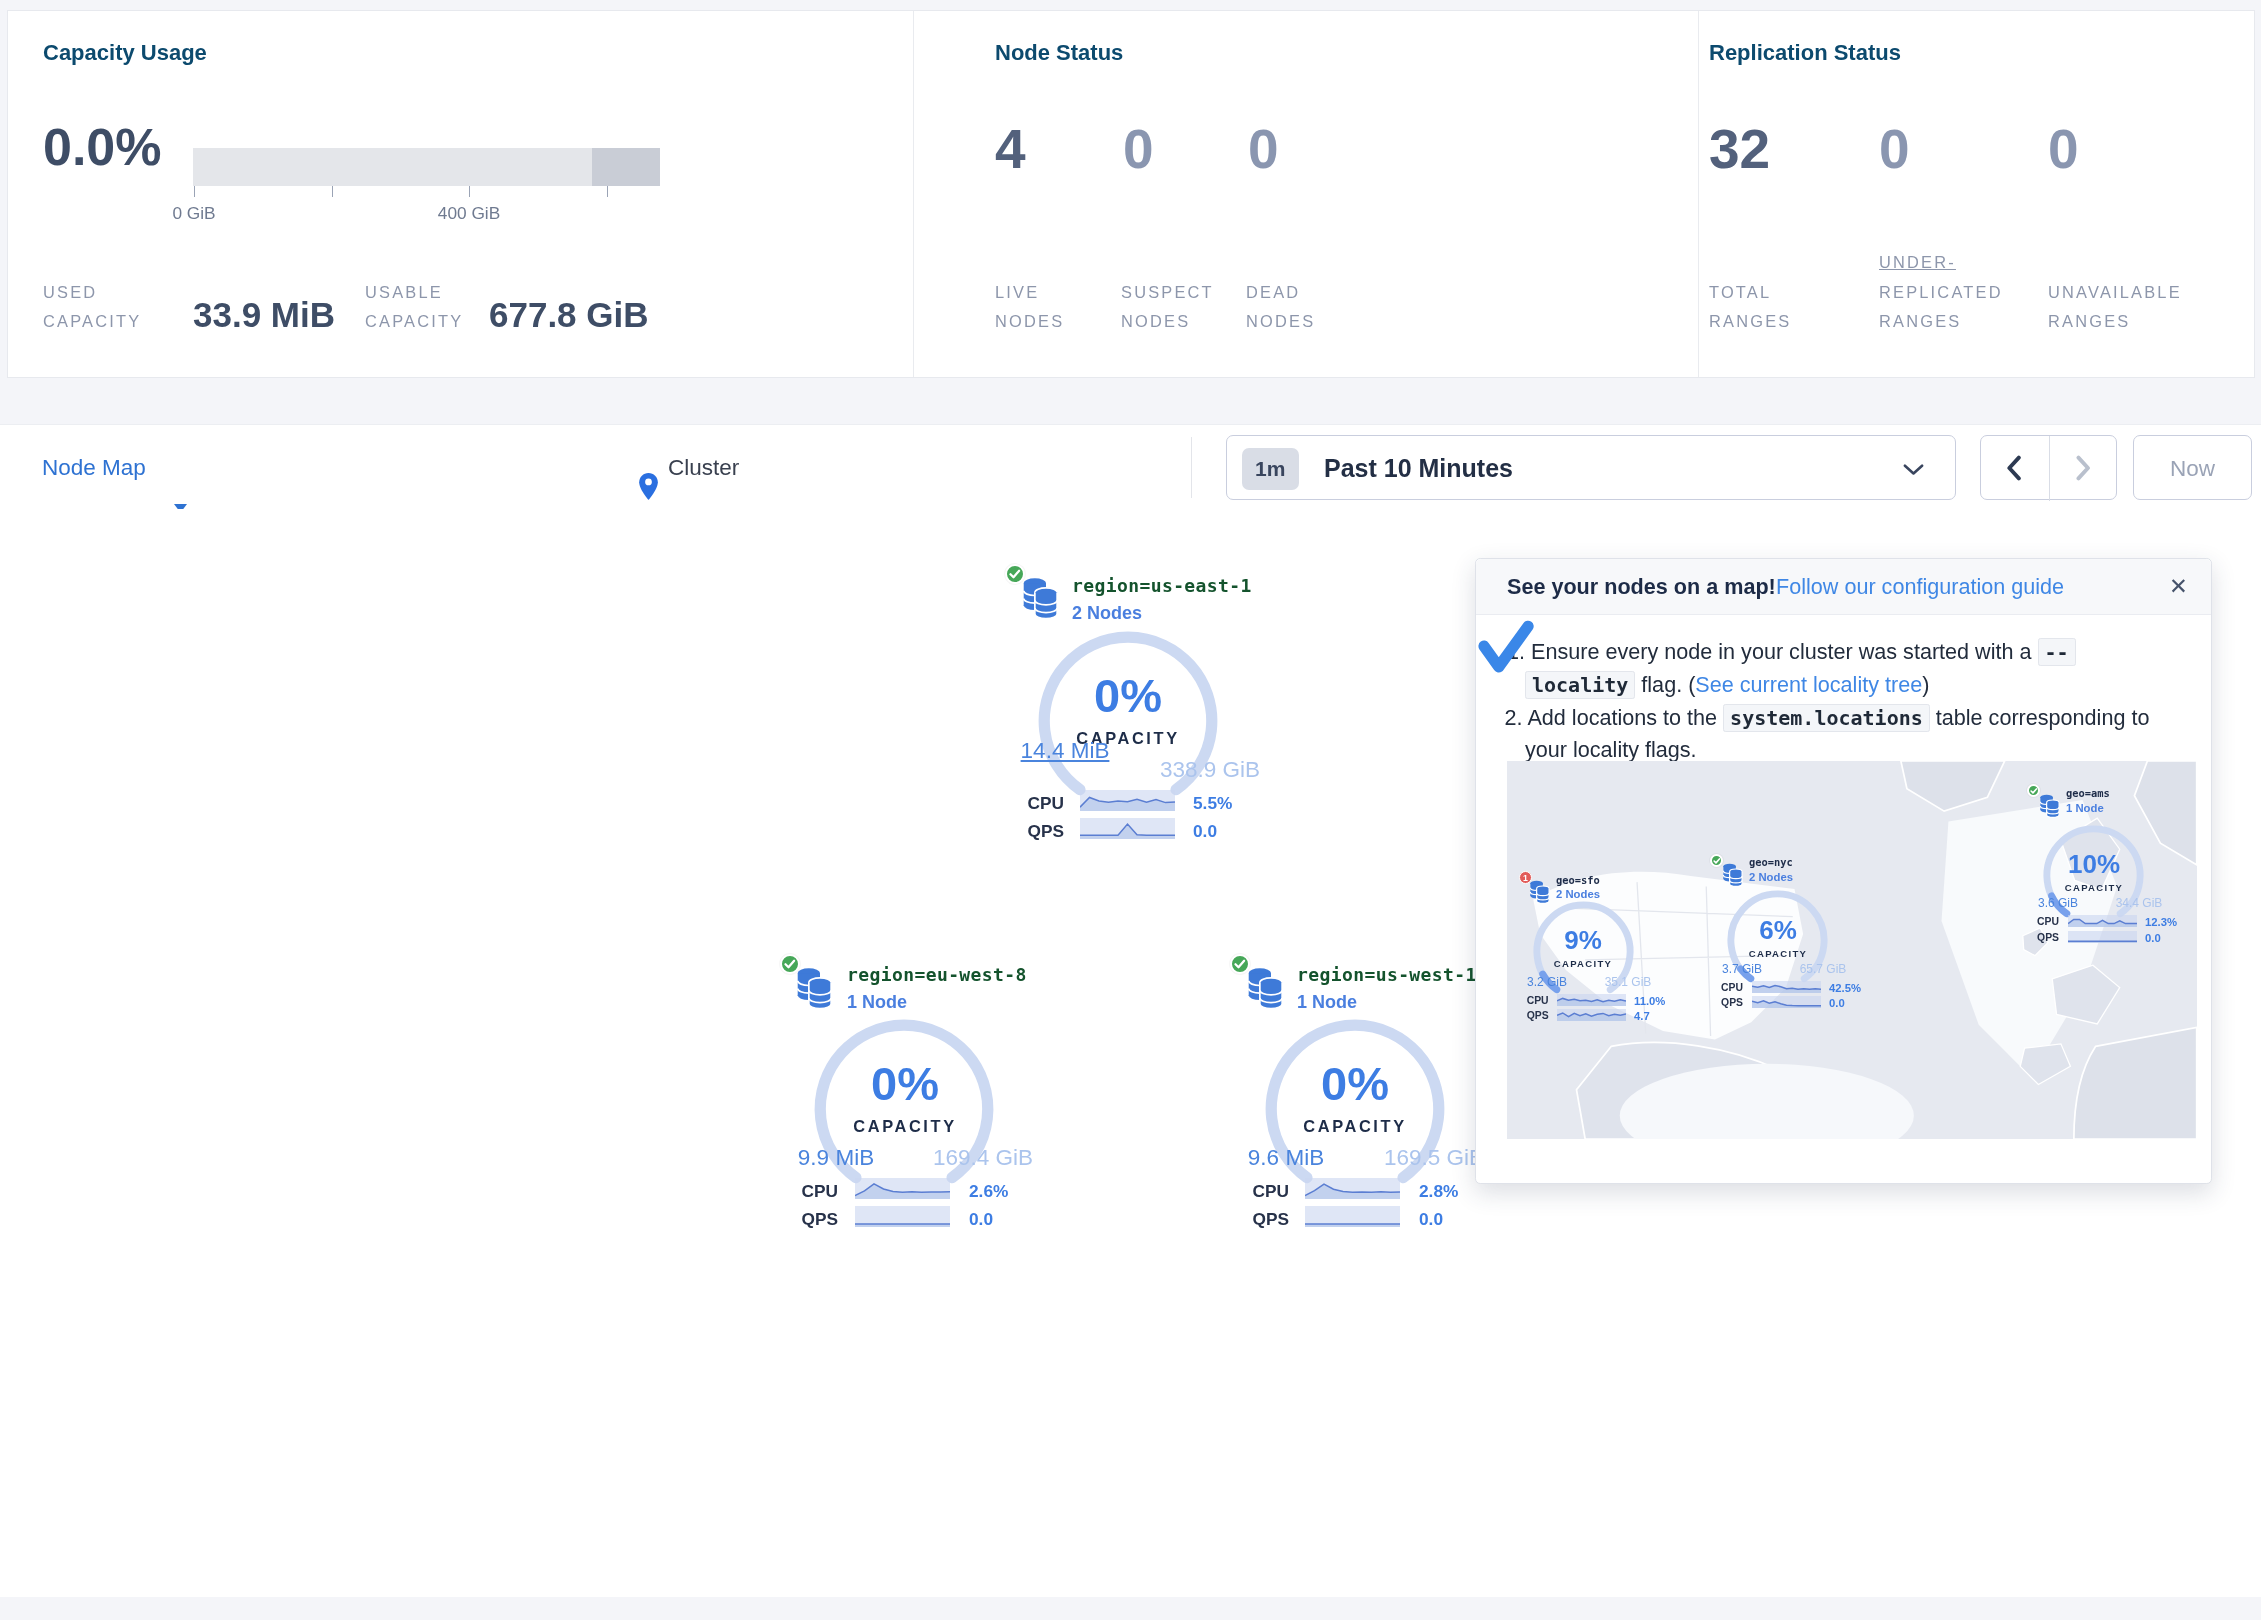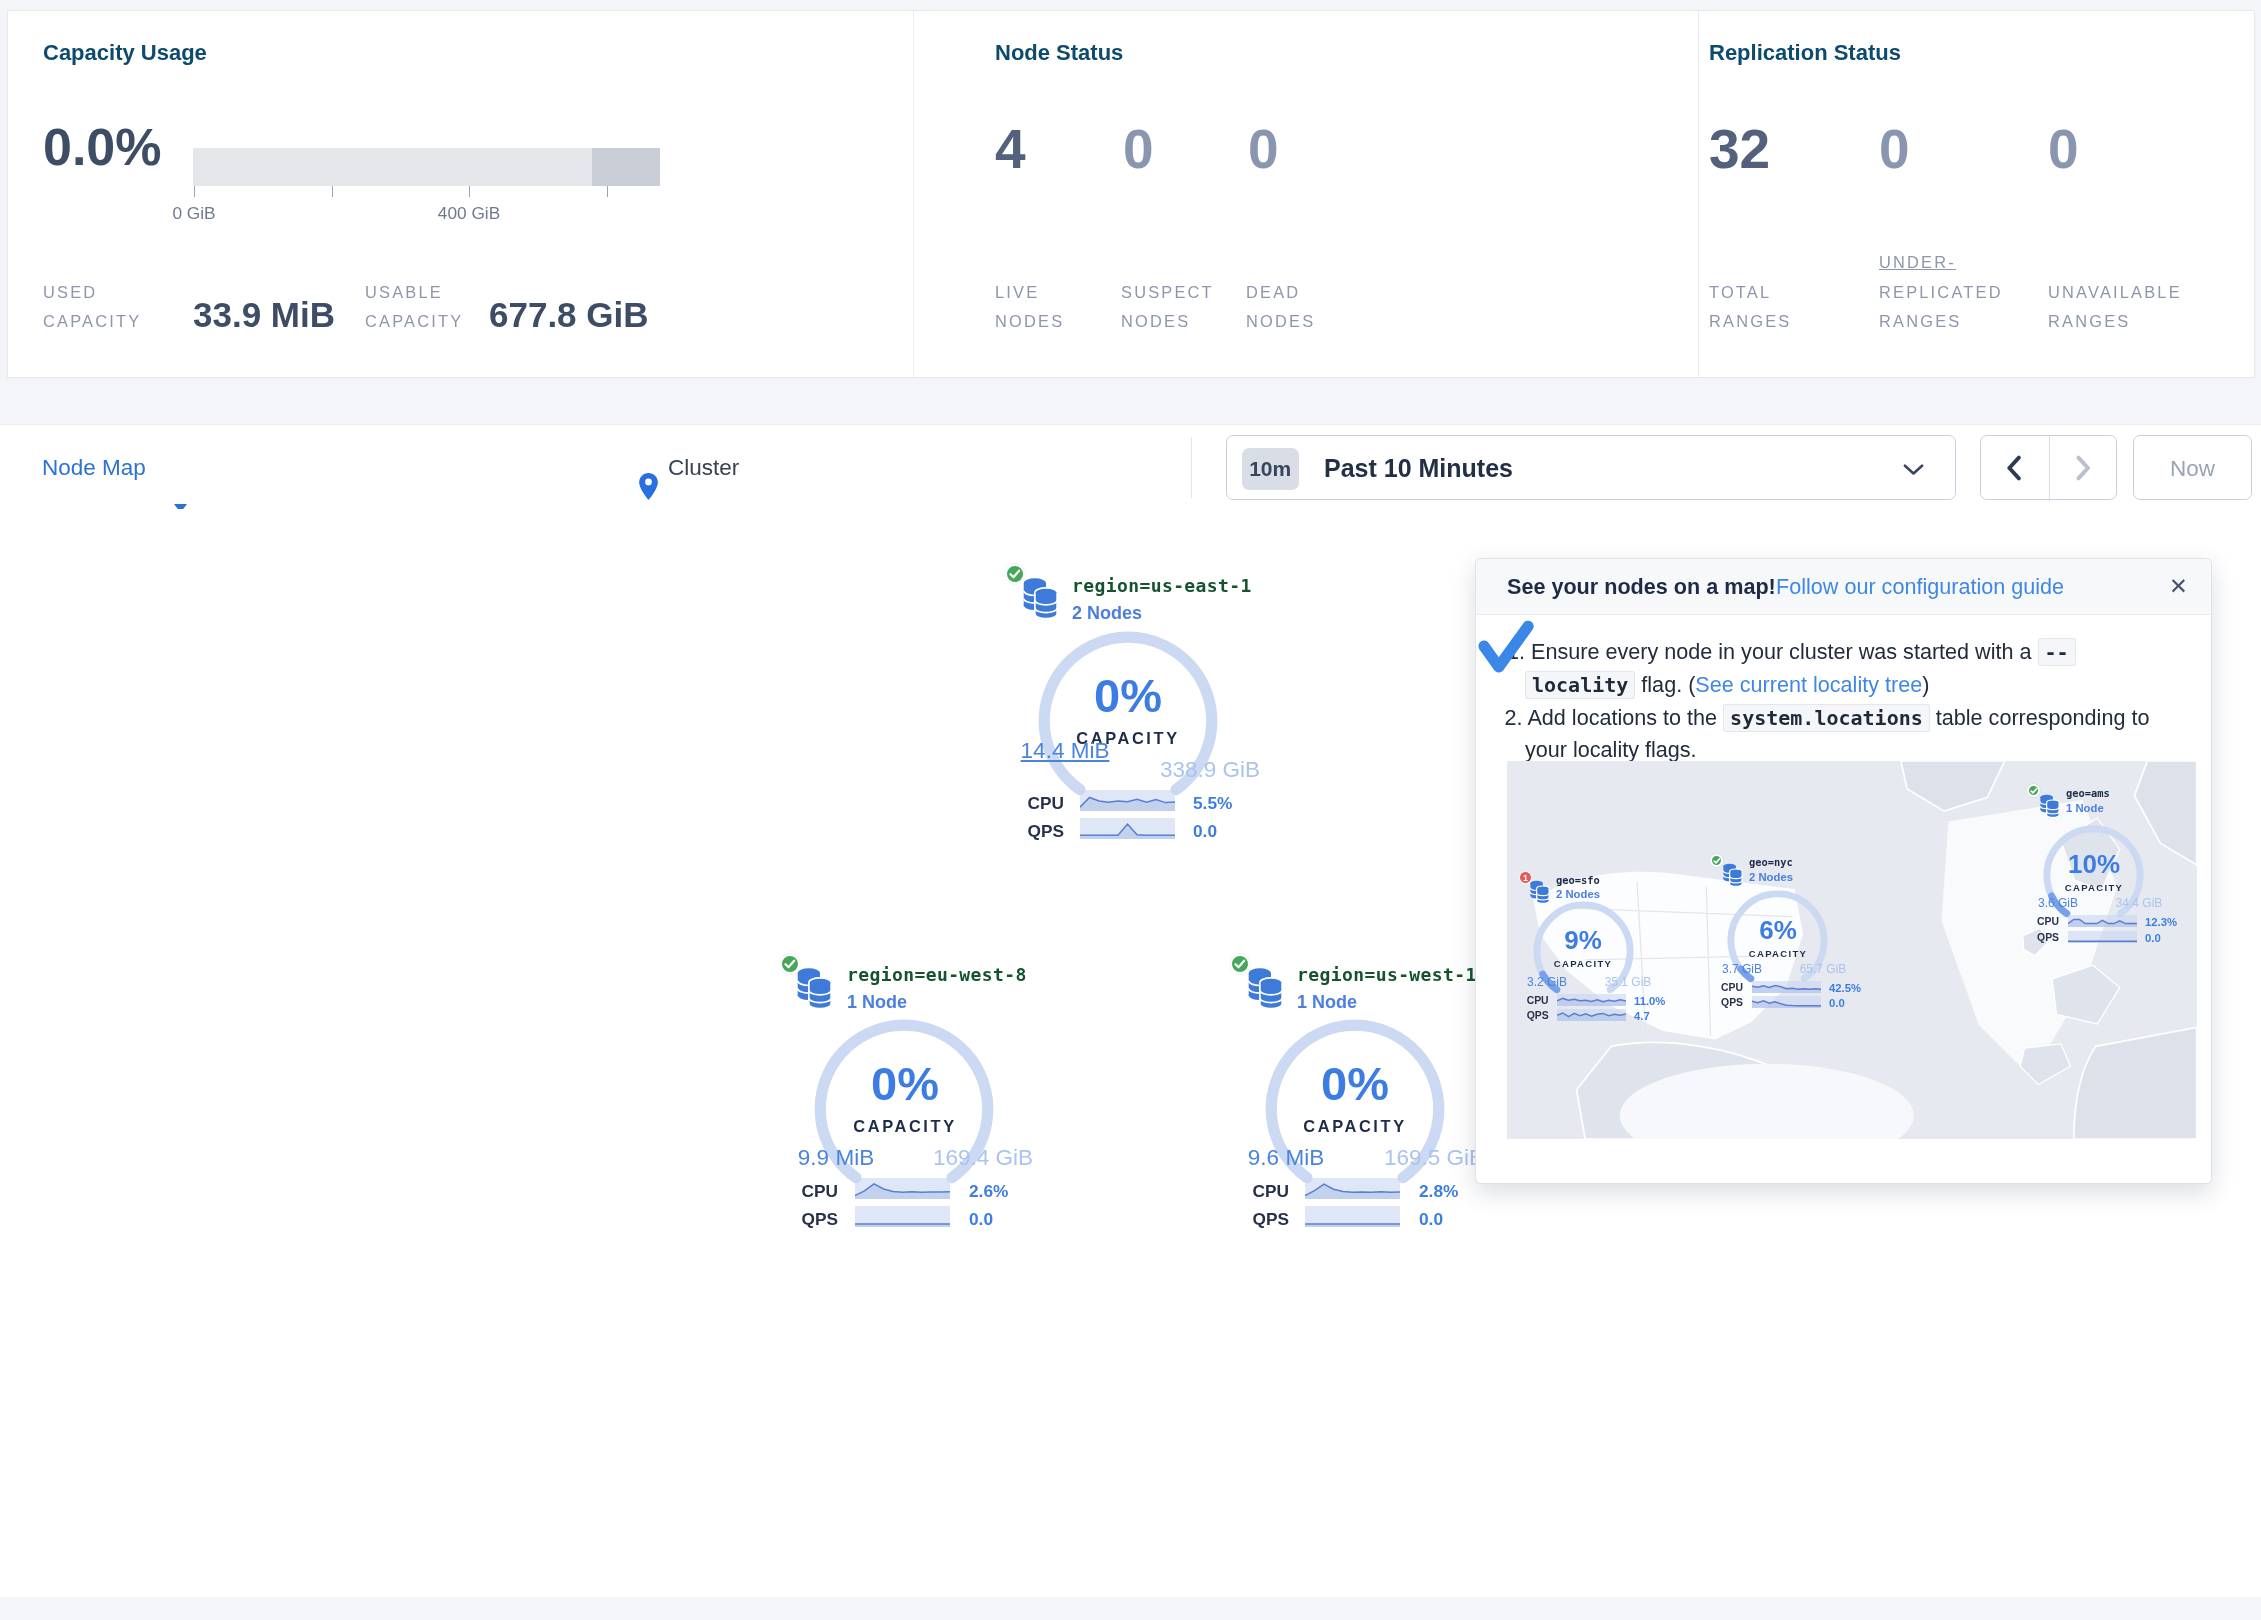--- a/index.html
+++ b/index.html
@@ -113,21 +113,21 @@
         <svg width="19" height="28" viewBox="0 0 20 30">
             <path d="M10,0 C4.5,0 0,4.5 0,10 c0,7.5 10,19 10,19 s10,-11.5 10,-19 C20,4.5 15.5,0 10,0 z" fill="#2a6fe0"></path>
             <circle cx="10" cy="9.6" r="3.6" fill="#fff"></circle>
           </svg>
       </span>
       <span style="margin-left:29px;font-size:22.5px;color:#39404f;">Cluster</span>
     </div>
     <div class="abs" style="left:1191px;top:12px;height:61px;width:0.9px;background:#e3e5ea;"></div>
 
     <div class="abs btn" style="left:1226px;top:10.4px;width:730px;height:65px;cursor:pointer;">
-      <div class="abs" style="left:14.7px;top:11.3px;width:57px;height:42px;background:#d9dde6;border-radius:7px;font-size:21px;font-weight:700;color:#39455e;text-align:center;line-height:42px;">10m</div>
+      <div class="abs" style="left:14.7px;top:11.3px;width:57px;height:42px;background:#d9dde6;border-radius:7px;font-size:21px;font-weight:700;color:#39455e;text-align:center;line-height:42px;">1m</div>
       <div class="abs" style="left:97px;top:0;height:65px;line-height:65px;font-size:25px;font-weight:700;color:#232f45;">Past 10 Minutes</div>
       <div class="abs" style="right:31px;top:27px;">
         <svg width="21" height="12" viewBox="0 0 24 14">
             <polyline points="2,2 12,11 22,2" fill="none" stroke="#39455e" stroke-width="3" stroke-linecap="round" stroke-linejoin="round"></polyline>
           </svg>
       </div>
     </div>
 
     <div class="abs btn" style="left:1980px;top:10.4px;width:137px;height:65px;">
       <div class="abs" style="left:0;top:0;width:68px;height:65px;border-right:0.9px solid #d9dde6;cursor:pointer;">

